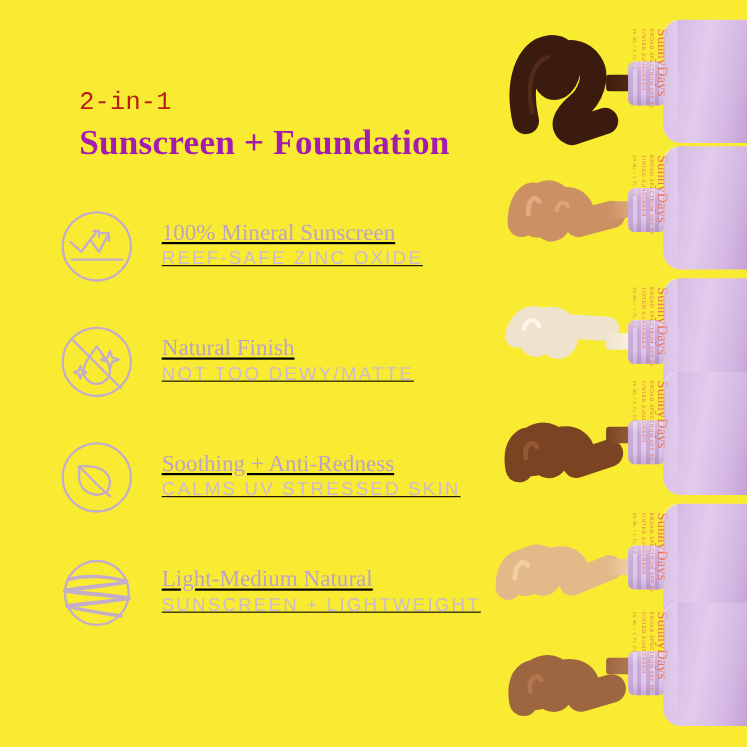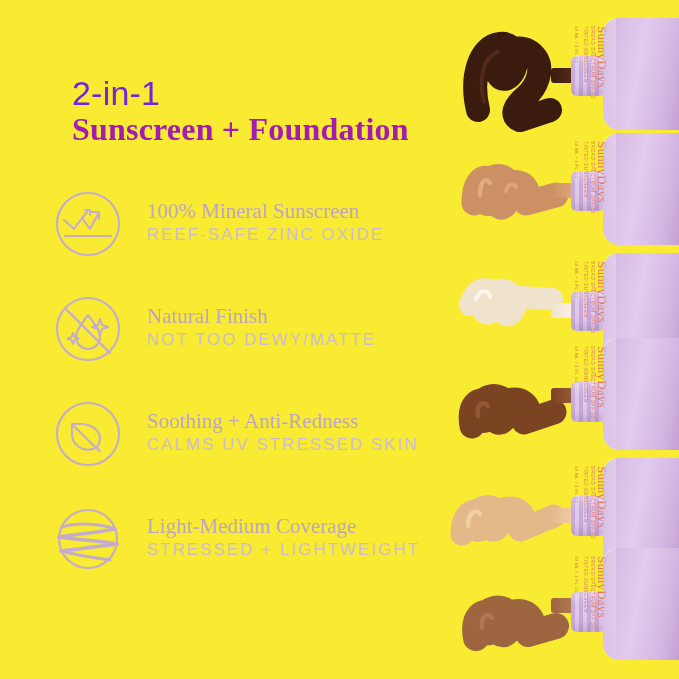--- a/index.html
+++ b/index.html
@@ -7,35 +7,35 @@
     width:679px;height:679px;overflow:hidden;
     background:#F9EB31;
     font-family:"Liberation Sans", sans-serif;
     position:relative;
   }
   #stage{position:absolute;inset:0;width:679px;height:679px;overflow:hidden;background:#F9EB31;}
 
   
   .headline{position:absolute;left:72px;top:76px;width:430px;}
   .headline .l1{
-    font-family:Liberation Sans, sans-serif;
-    font-size:34px;line-height:34px;color:#6d28d9;letter-spacing:.2px;
+    font-family:Liberation Mono, monospace;
+    font-size:23px;line-height:34px;color:#b91c1c;letter-spacing:.2px;
   }
   .headline .l2{
     font-family:"Liberation Serif", serif;
     font-size:32px;line-height:38px;color:#a21caf;letter-spacing:.2px;
     white-space:nowrap;
     font-weight:bold;
   }
 
   
   .features{position:absolute;left:52px;top:188px;width:420px;}
   .frow{position:relative;height:105px;}
   .ficon{position:absolute;left:0;top:0;width:72px;height:72px;}
-  .ftext{position:absolute;left:95px;top:10px;width:330px;}
+  .ftext{position:absolute;left:95px;top:10px;width:330px;text-decoration:underline;}
   .ftitle{
     font-family:"Liberation Serif", serif;
     font-size:21px;line-height:26px;color:#BCA4C3;white-space:nowrap;
   }
   .fsub{
     font-family:"Liberation Sans", sans-serif;
     font-size:17px;line-height:18px;color:#CBBBCF;
     letter-spacing:2.0px;white-space:nowrap;margin-top:2px;
   }
 
@@ -152,22 +152,22 @@
         <svg viewBox="0 0 72 72" width="72" height="72" fill="none" stroke="#C4ACCB" stroke-width="2.1" stroke-linecap="round" stroke-linejoin="round">
           <circle cx="36" cy="36" r="29"></circle>
           <path d="M10 24 C26 19 50 21 63 26" stroke-width="3"></path>
           <path d="M63 26 C44 30 22 31 7 34" stroke-width="3.6"></path>
           <path d="M7 34 C26 37 52 38 65 41" stroke-width="3.6"></path>
           <path d="M65 41 C46 44 24 46 9 48" stroke-width="3.6"></path>
           <path d="M9 48 C24 52 44 55 58 57" stroke-width="3"></path>
         </svg>
       </div>
       <div class="ftext">
-        <div class="ftitle">Light-Medium Coverage</div>
-        <div class="fsub">STRESSED + LIGHTWEIGHT</div>
+        <div class="ftitle">Light-Medium Natural</div>
+        <div class="fsub">SUNSCREEN + LIGHTWEIGHT</div>
       </div>
     </div>
 
   </div>
 
   <div class="products">
 
     <div class="unit" style="top:10px;">
       <div class="swatch">
         <svg viewBox="0 0 180 130" width="180" height="130" fill="none">

